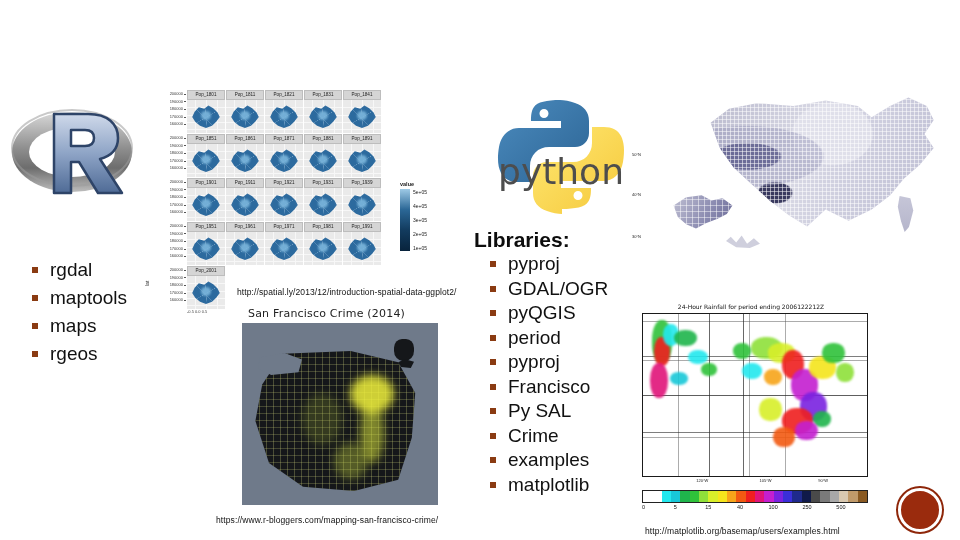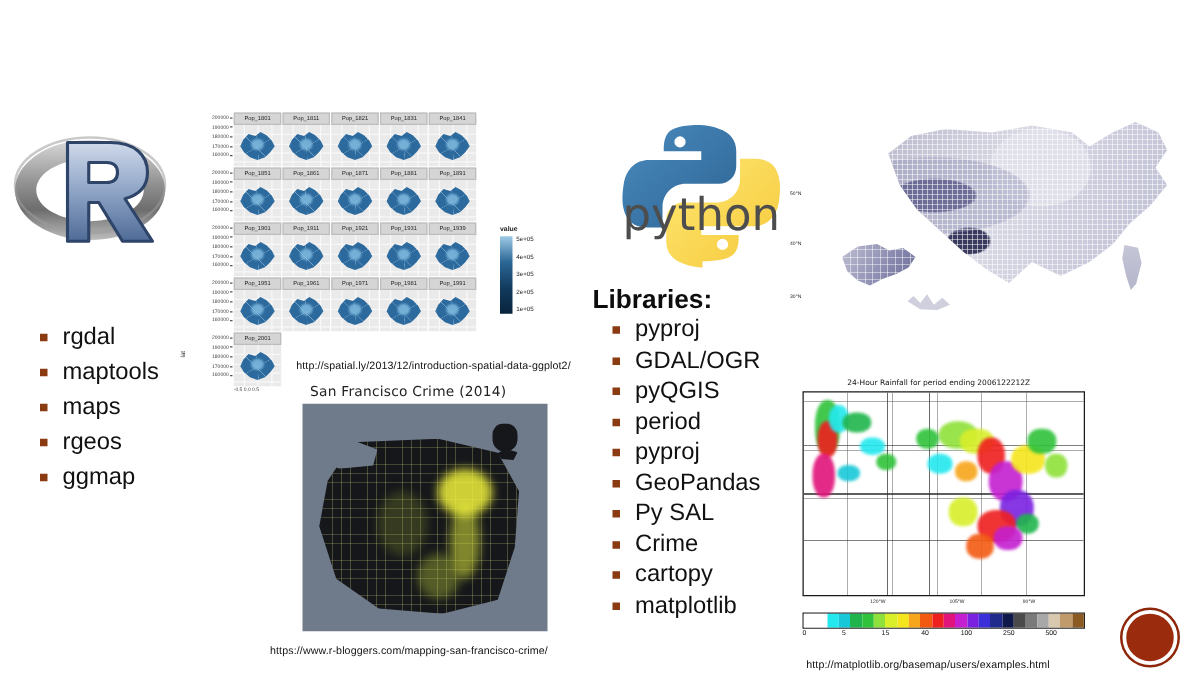--- a/index.html
+++ b/index.html
@@ -654,34 +654,33 @@
                v17 c0 9 5 15 14 18 5 2 11 3 15 3 z M92 108 a4.5 4.5 0 1 1 0 -9 a4.5 4.5 0 0 1 0 9 z" fill="url(#pyYel)"></path>
       <text x="75" y="92" text-anchor="middle" font-family="DejaVu Sans, sans-serif" font-size="36" fill="#4d4d4d">python</text>
     </svg>
   </div>
 
   <ul class="blist pkgs" id="pkg-list">
       <li><span class="bullet" style="background: rgb(138, 59, 18);"></span><span>rgdal</span></li>
       <li><span class="bullet" style="background: rgb(138, 59, 18);"></span><span>maptools</span></li>
       <li><span class="bullet" style="background: rgb(138, 59, 18);"></span><span>maps</span></li>
       <li><span class="bullet" style="background: rgb(138, 59, 18);"></span><span>rgeos</span></li>
-      <li><span class="bullet" style="background: rgb(138, 59, 18);"></span><span>ggmap</span></li>
     </ul>
 
   <div class="heading right">Libraries:</div>
   <ul class="blist libs" id="lib-list">
       <li><span class="bullet" style="background: rgb(138, 59, 18);"></span><span>pyproj</span></li>
       <li><span class="bullet" style="background: rgb(138, 59, 18);"></span><span>GDAL/OGR</span></li>
       <li><span class="bullet" style="background: rgb(138, 59, 18);"></span><span>pyQGIS</span></li>
       <li><span class="bullet" style="background: rgb(138, 59, 18);"></span><span>period</span></li>
       <li><span class="bullet" style="background: rgb(138, 59, 18);"></span><span>pyproj</span></li>
-      <li><span class="bullet" style="background: rgb(138, 59, 18);"></span><span>GeoPandas</span></li>
+      <li><span class="bullet" style="background: rgb(138, 59, 18);"></span><span>Francisco</span></li>
       <li><span class="bullet" style="background: rgb(138, 59, 18);"></span><span>Py SAL</span></li>
       <li><span class="bullet" style="background: rgb(138, 59, 18);"></span><span>Crime</span></li>
-      <li><span class="bullet" style="background: rgb(138, 59, 18);"></span><span>cartopy</span></li>
+      <li><span class="bullet" style="background: rgb(138, 59, 18);"></span><span>examples</span></li>
       <li><span class="bullet" style="background: rgb(138, 59, 18);"></span><span>matplotlib</span></li>
     </ul>
 
   <div class="fig-sf">
     <div class="sf-title">San Francisco Crime (2014)</div>
     <div class="sf-canvas">
       <div class="sf-land"></div>
       <div class="sf-streets"></div>
       <div class="sf-park"></div>
       <div class="sf-hot d"></div>

